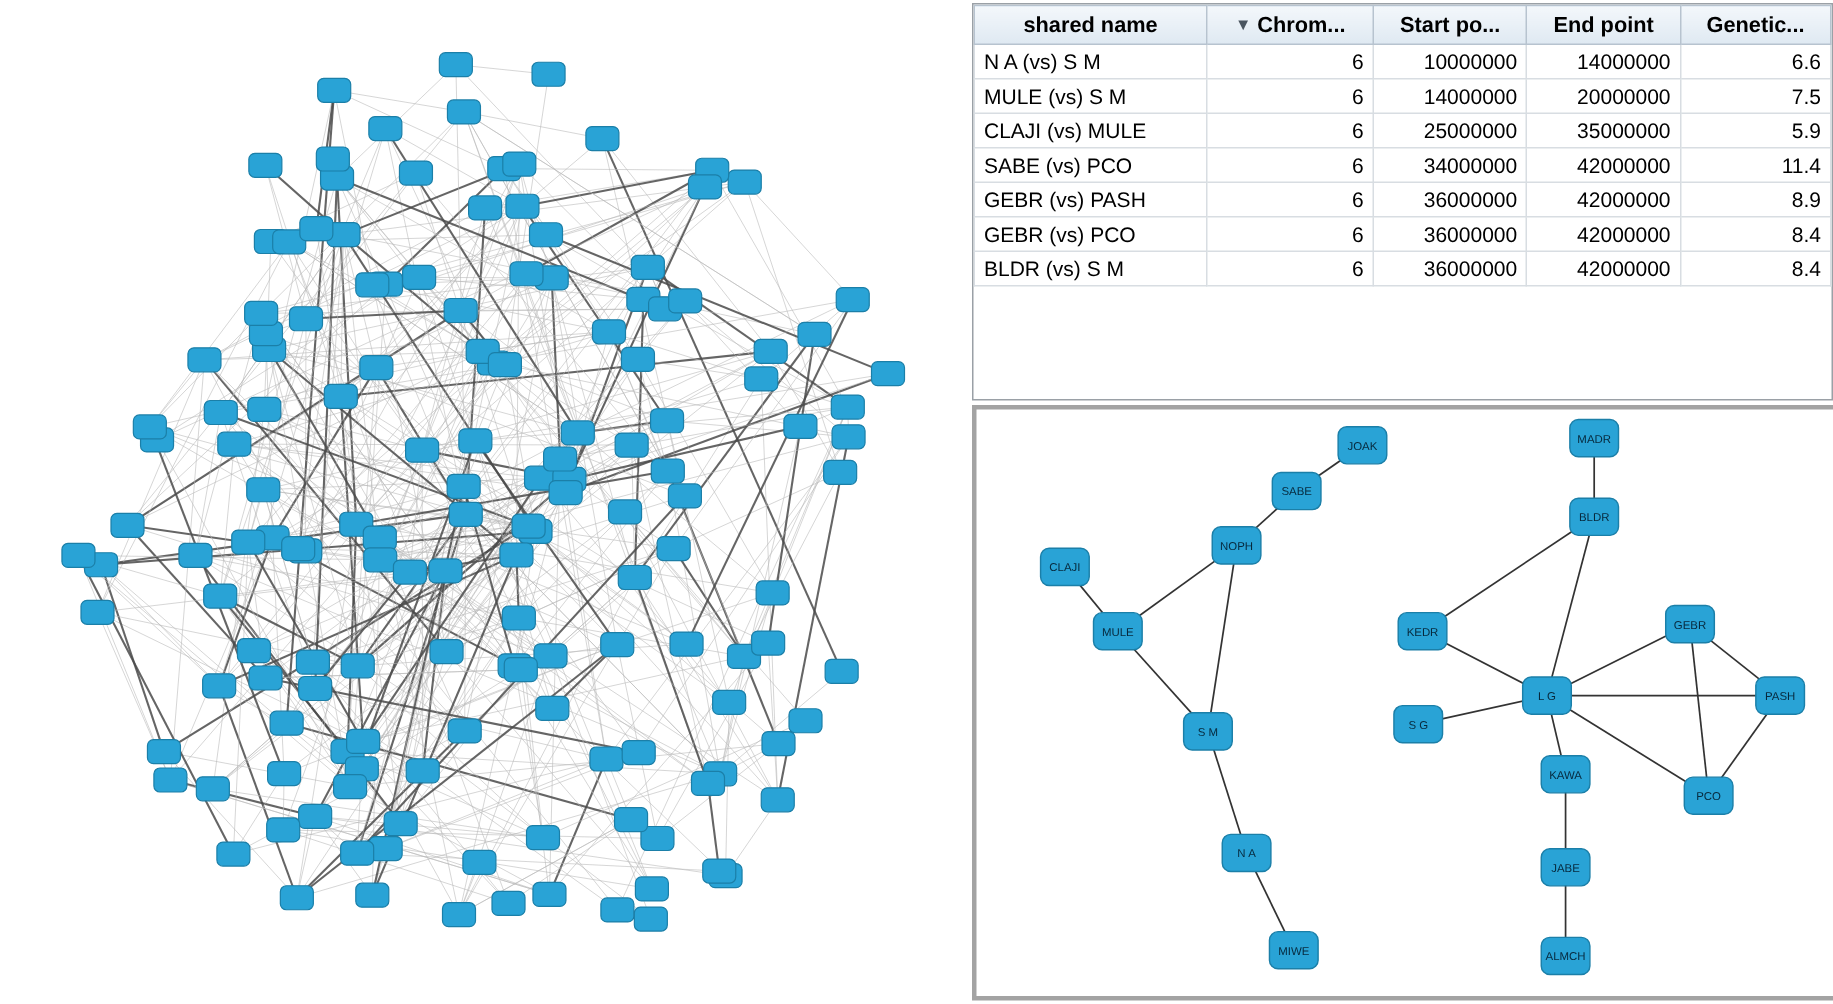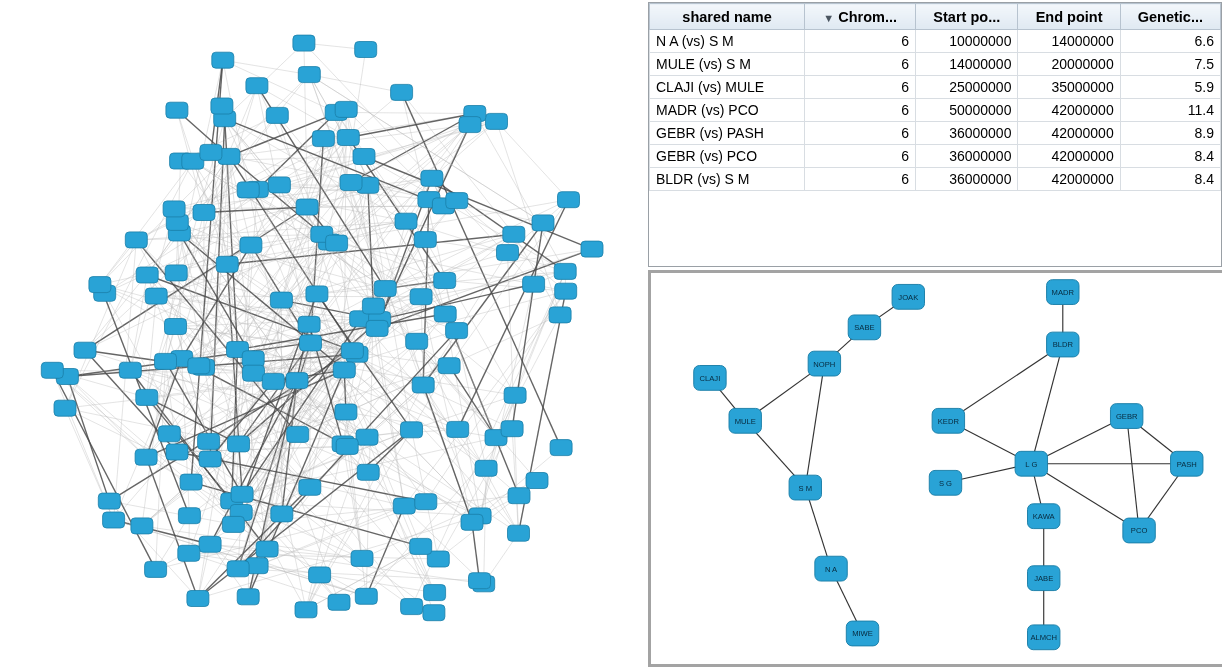--- a/index.html
+++ b/index.html
@@ -826,23 +826,23 @@
           <td class="c-num">7.5</td>
         </tr>
         <tr>
           <td class="c-name">CLAJI (vs) MULE</td>
           <td class="c-num">6</td>
           <td class="c-num">25000000</td>
           <td class="c-num">35000000</td>
           <td class="c-num">5.9</td>
         </tr>
         <tr>
-          <td class="c-name">MADR (vs) PCO</td>
+          <td class="c-name">SABE (vs) PCO</td>
           <td class="c-num">6</td>
-          <td class="c-num">50000000</td>
+          <td class="c-num">34000000</td>
           <td class="c-num">42000000</td>
           <td class="c-num">11.4</td>
         </tr>
         <tr>
           <td class="c-name">GEBR (vs) PASH</td>
           <td class="c-num">6</td>
           <td class="c-num">36000000</td>
           <td class="c-num">42000000</td>
           <td class="c-num">8.9</td>
         </tr>

